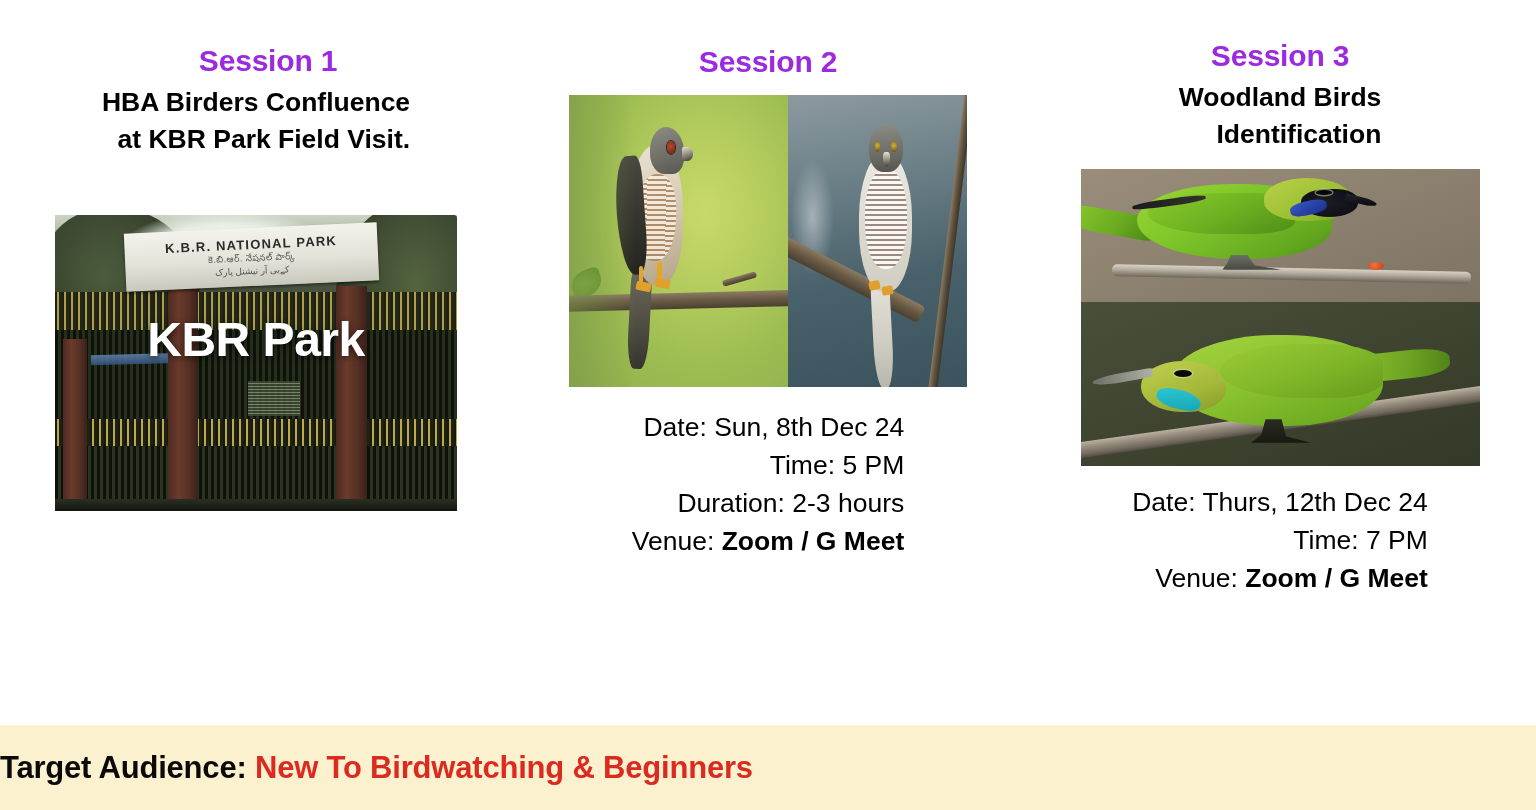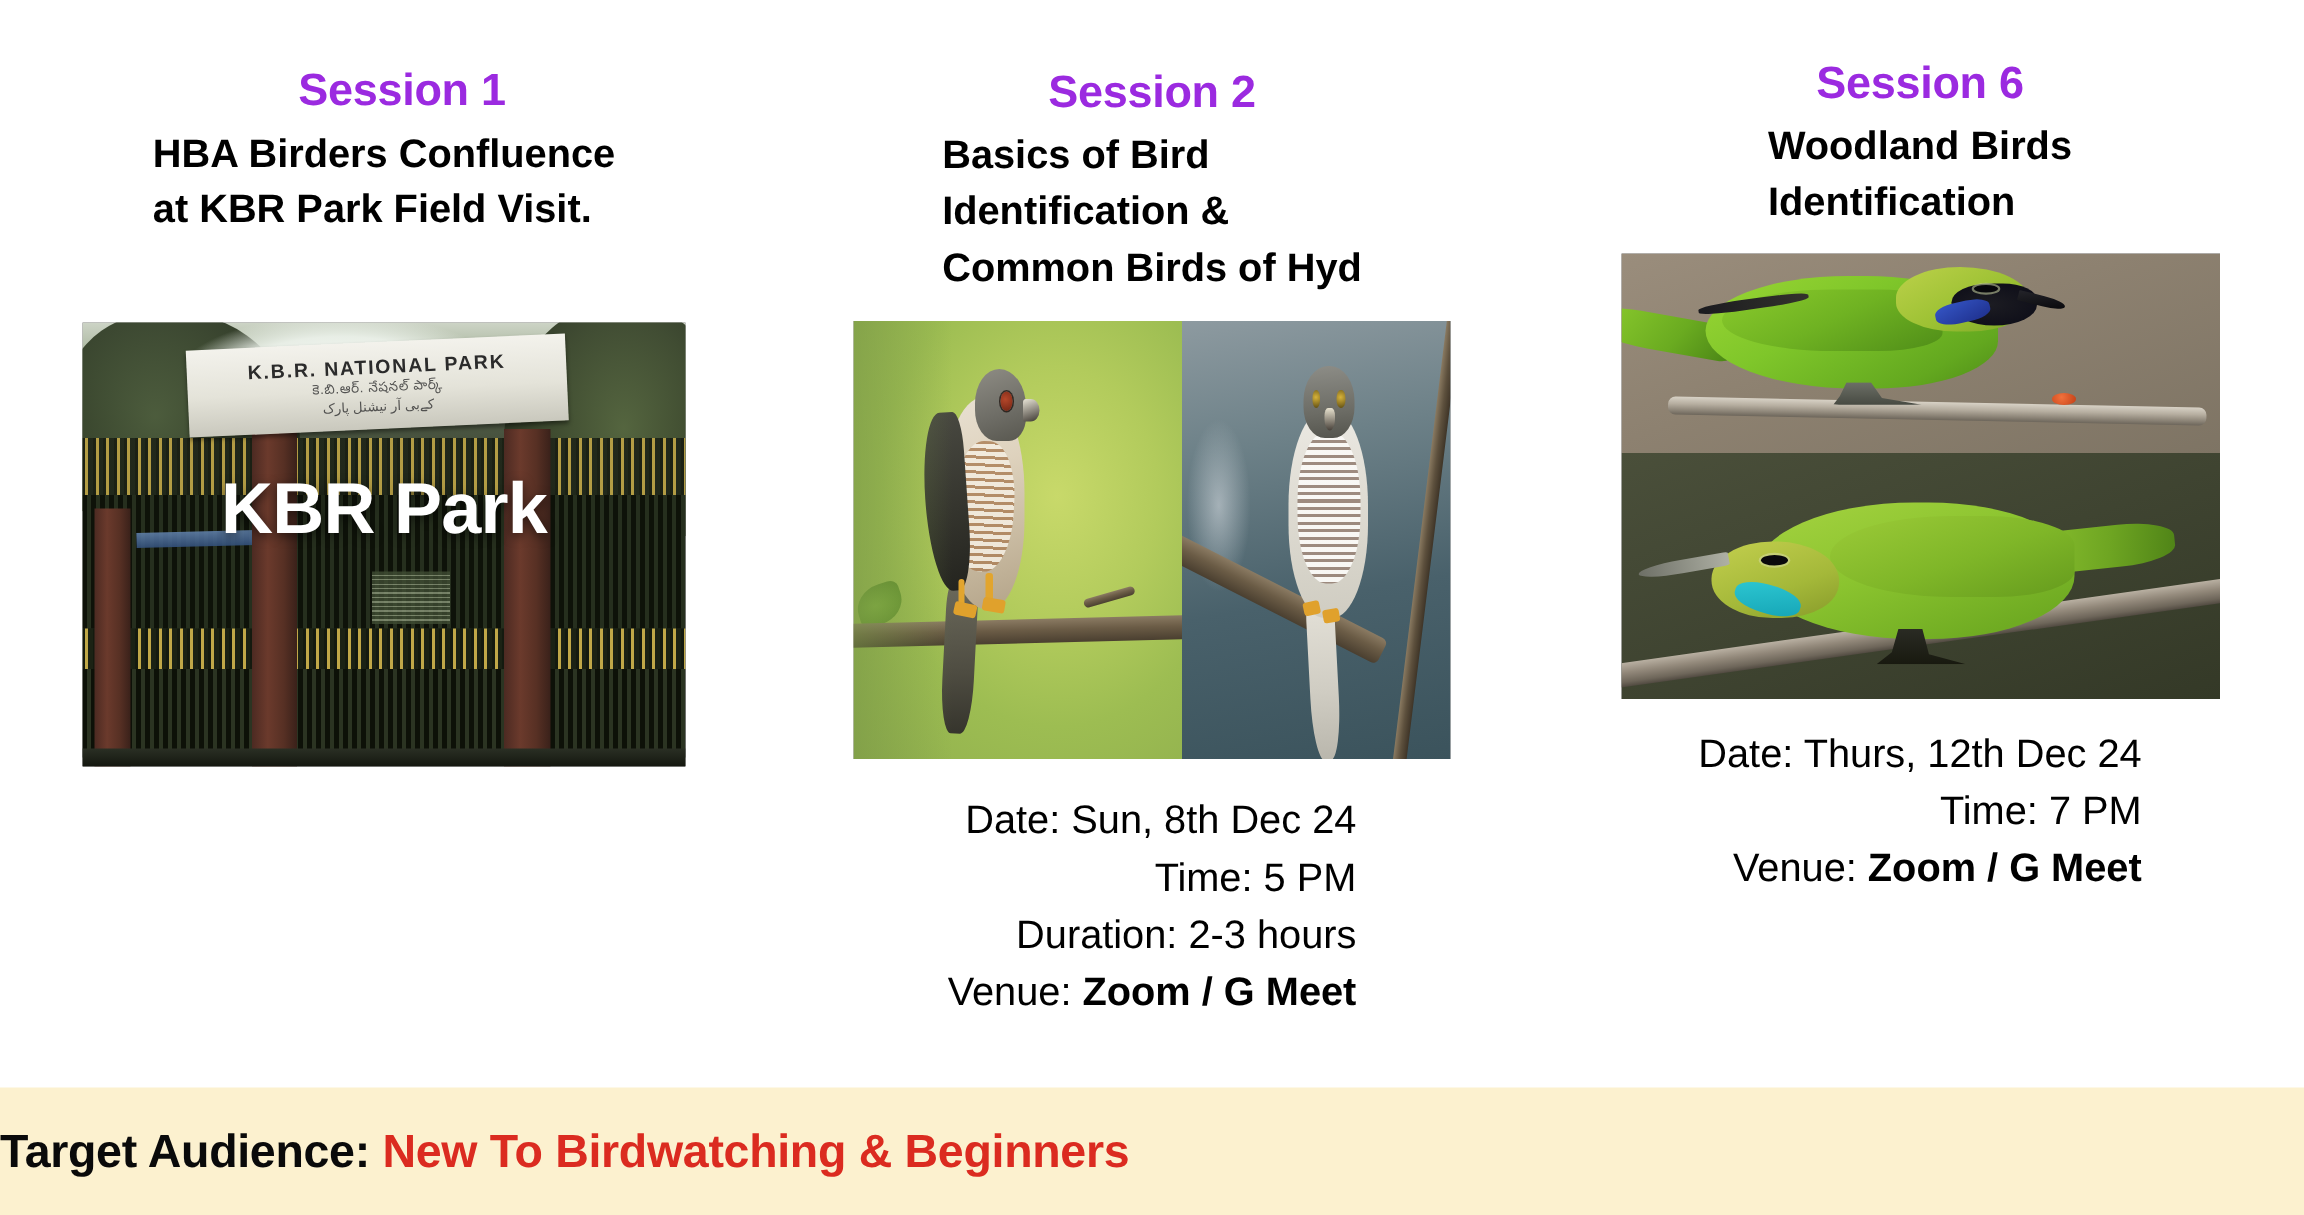--- a/index.html
+++ b/index.html
@@ -48,21 +48,21 @@
   }
   .col-1 .session-label { margin-top: 45px; margin-left: 24px; }
   .col-2 .session-label { margin-top: 46px; }
   .col-3 .session-label { margin-top: 40px; }
 
   .session-title {
     color: #000000;
     font-weight: bold;
     font-size: 26.5px;
     line-height: 1.42;
-    text-align: left;
+    text-align: right;
     margin-top: 7px;
     white-space: pre-line;
   }
 
   
   .photo {
     position: relative;
     overflow: hidden;
     background: #777;
   }
@@ -516,23 +516,20 @@
           </div>
           <div class="gate-ground"></div>
         </div>
         <div class="kbr-overlay">KBR Park</div>
       </div>
 
     </div>
 
     <div class="col col-2">
       <div class="session-label">Session 2</div>
-      <div class="session-title">Basics of Bird
-Identification &amp;
-Common Birds of Hyd</div>
 
       <div class="photo photo-2">
         <div class="bird-pane pane-left">
           <div class="leaf"></div>
           <div class="branch branch-h"></div>
           <div class="branch branch-twig"></div>
           <div class="raptor-a">
             <div class="tail"></div>
             <div class="body"></div>
             <div class="barring"></div>
@@ -565,21 +562,21 @@
 
       <div class="details">
         <div class="row">Date: Sun, 8th Dec 24</div>
         <div class="row">Time: 5 PM</div>
         <div class="row">Duration: 2-3 hours</div>
         <div class="row"><span>Venue: </span><span class="strong">Zoom / G Meet</span></div>
       </div>
     </div>
 
     <div class="col col-3">
-      <div class="session-label">Session 6</div>
+      <div class="session-label">Session 3</div>
       <div class="session-title">Woodland Birds
 Identification</div>
 
       <div class="photo photo-3">
         <div class="leaf-pane leaf-top">
           <div class="lb-branch top"></div>
           <div class="lb-berry"></div>
           <div class="leafbird lb1">
             <div class="tail"></div>
             <div class="body"></div>

